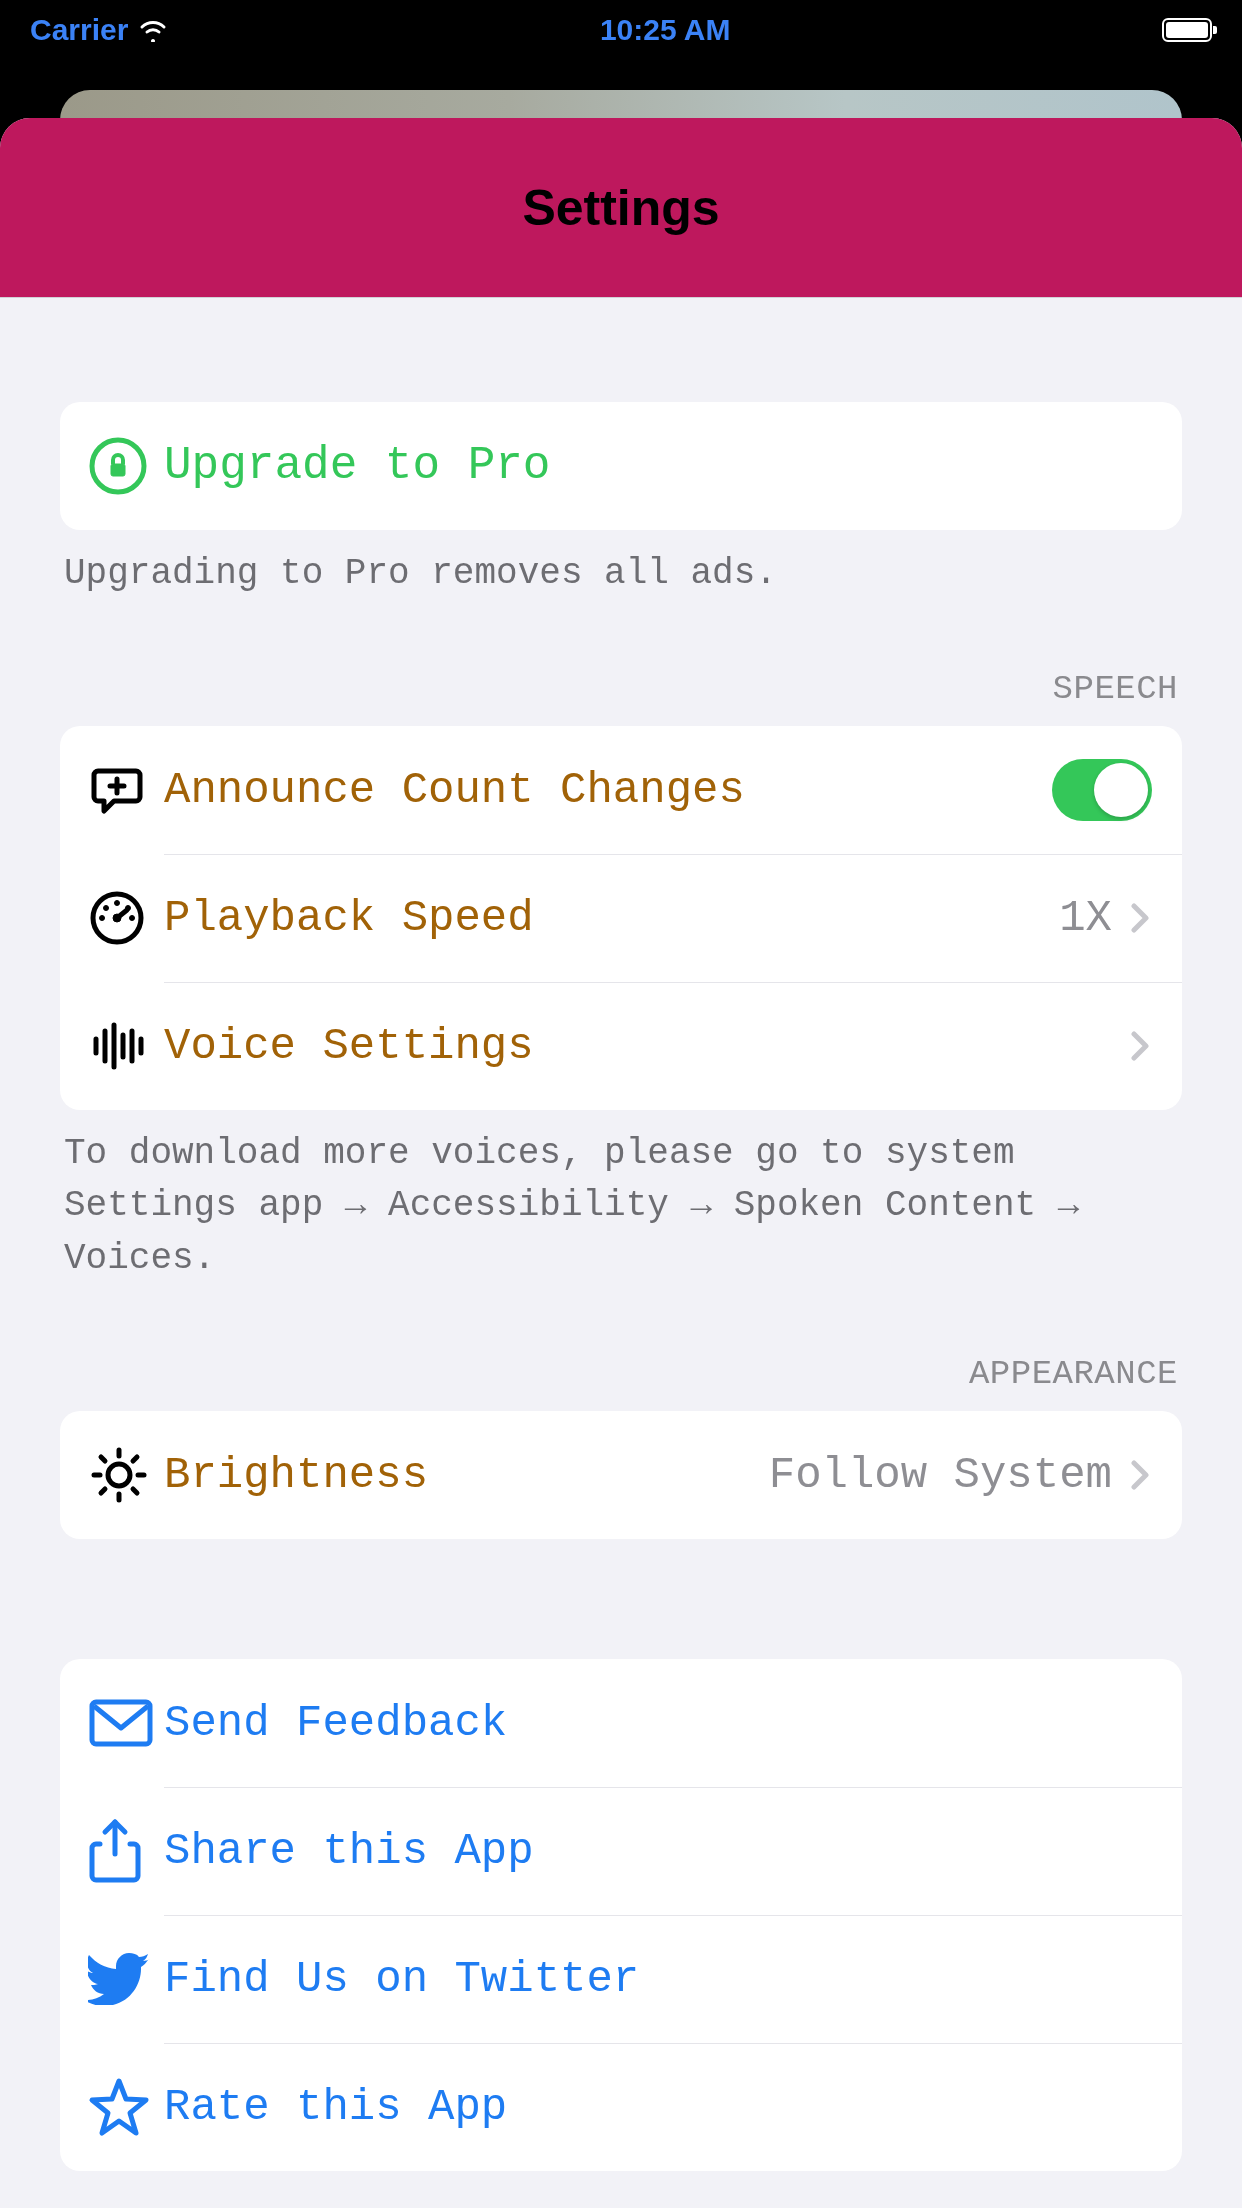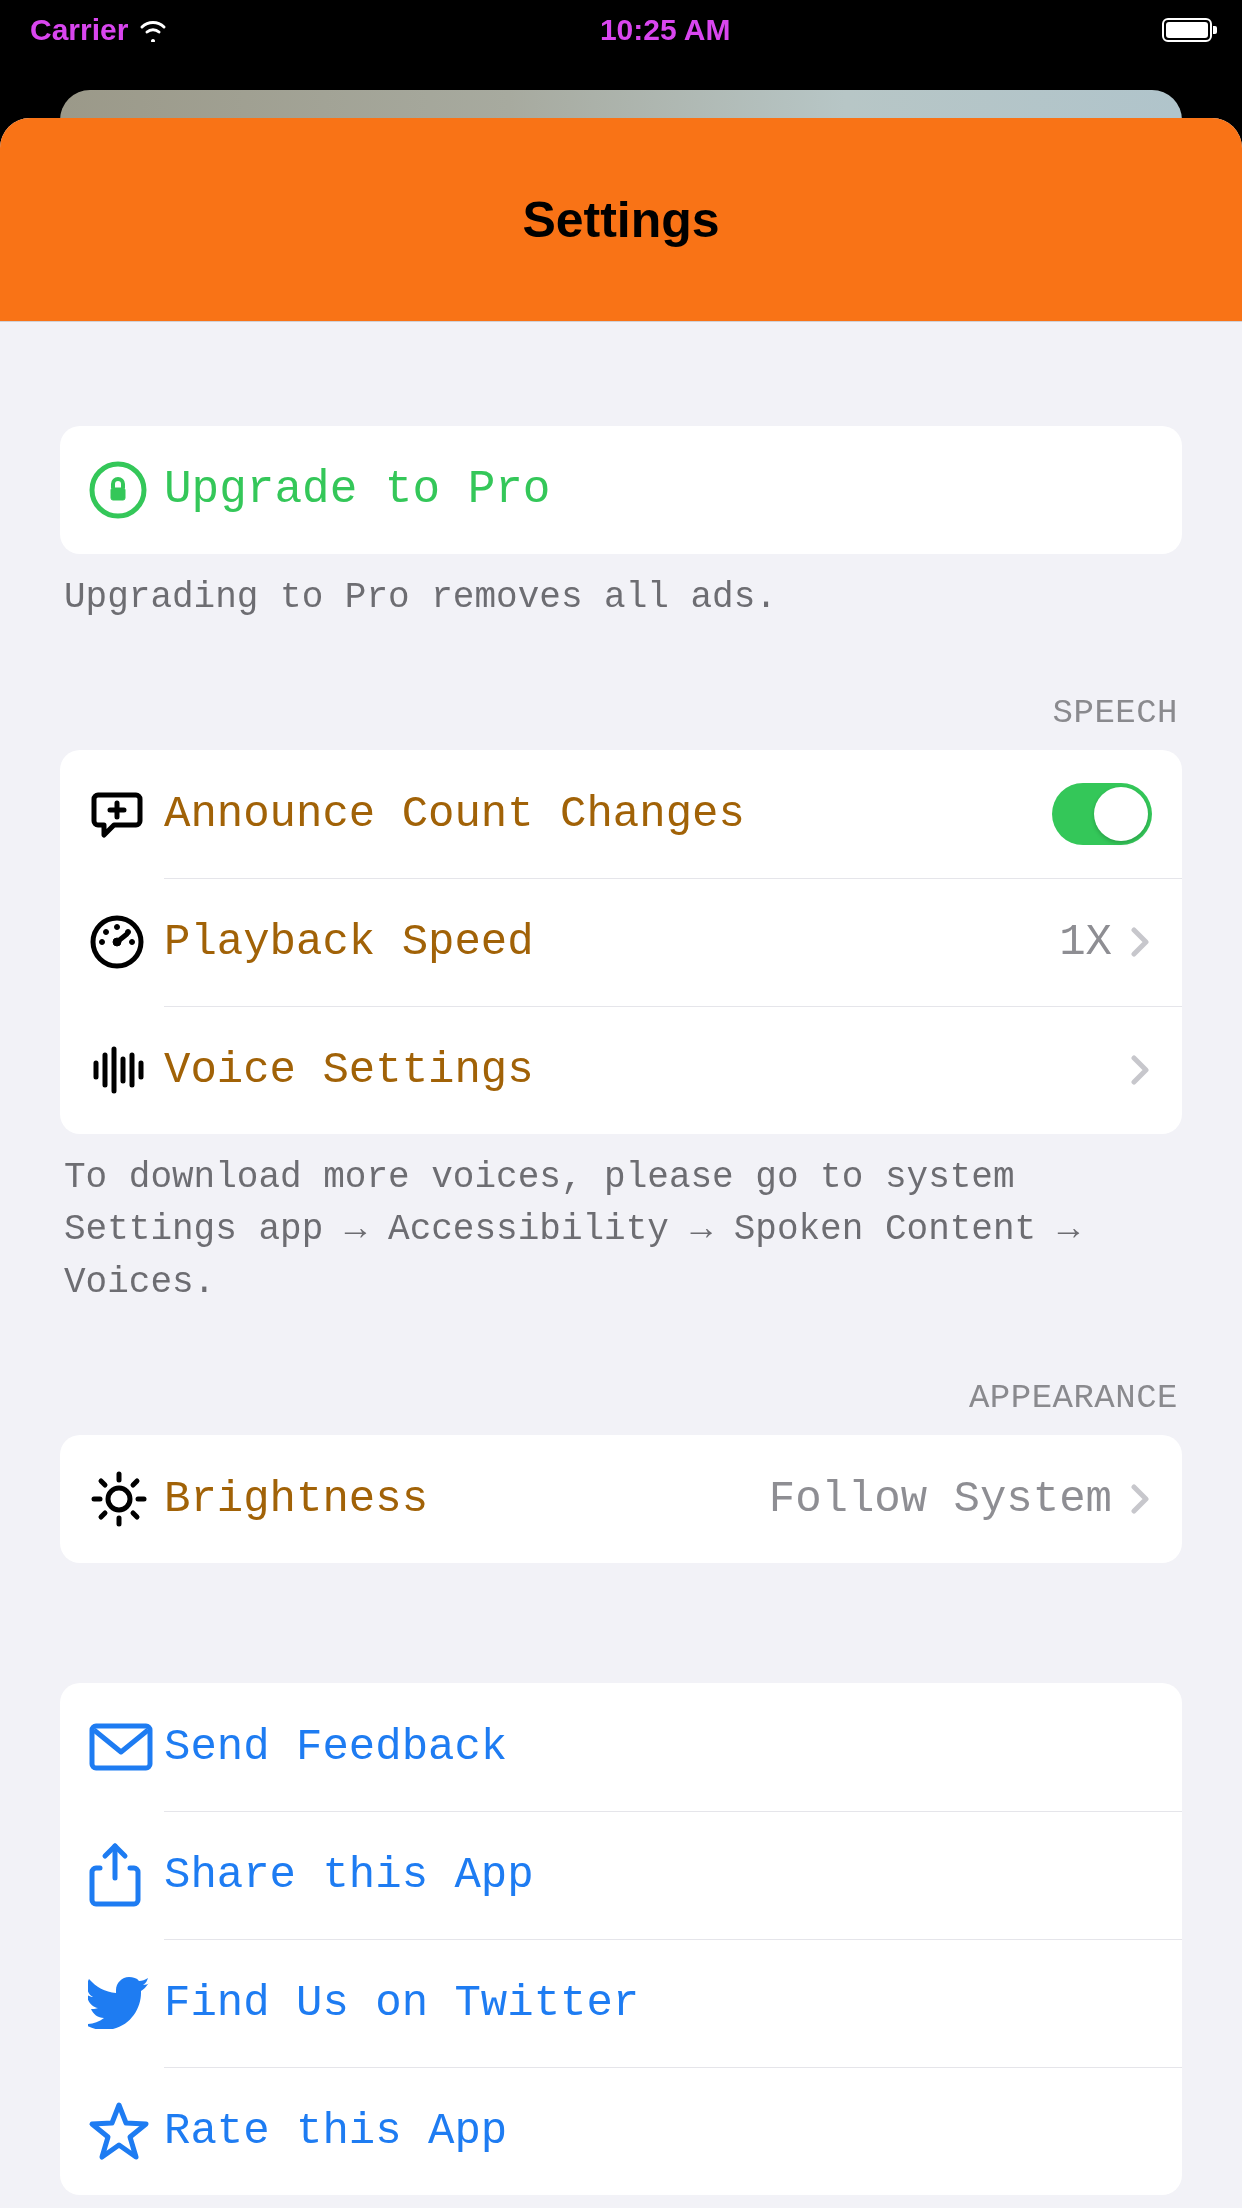--- a/index.html
+++ b/index.html
@@ -11,21 +11,21 @@
   html, body {
     width: 1242px;
     height: 2208px;
     font-family: -apple-system, BlinkMacSystemFont, "Helvetica Neue", Arial, sans-serif;
     background: #000;
     overflow: hidden;
   }
   .status-bar {
     height: 60px;
     background: #000;
-    color: #d946ef;
+    color: #3b82f6;
     display: flex;
     align-items: center;
     justify-content: space-between;
     padding: 0 30px;
     font-size: 30px;
     font-weight: 600;
   }
   .status-left {
     display: flex;
     align-items: center;
@@ -81,22 +81,22 @@
     top: 118px;
     left: 0;
     right: 0;
     bottom: 0;
     background: #f2f2f7;
     border-radius: 30px 30px 0 0;
     overflow: hidden;
   }
 
   .nav-header {
-    height: 204px;
-    background: #f97316;
+    height: 180px;
+    background: #be185d;
     border-bottom: 1px solid #d1d1d6;
     display: flex;
     align-items: center;
     justify-content: center;
   }
   .nav-title {
     font-size: 50px;
     font-weight: 700;
     color: #000;
   }

